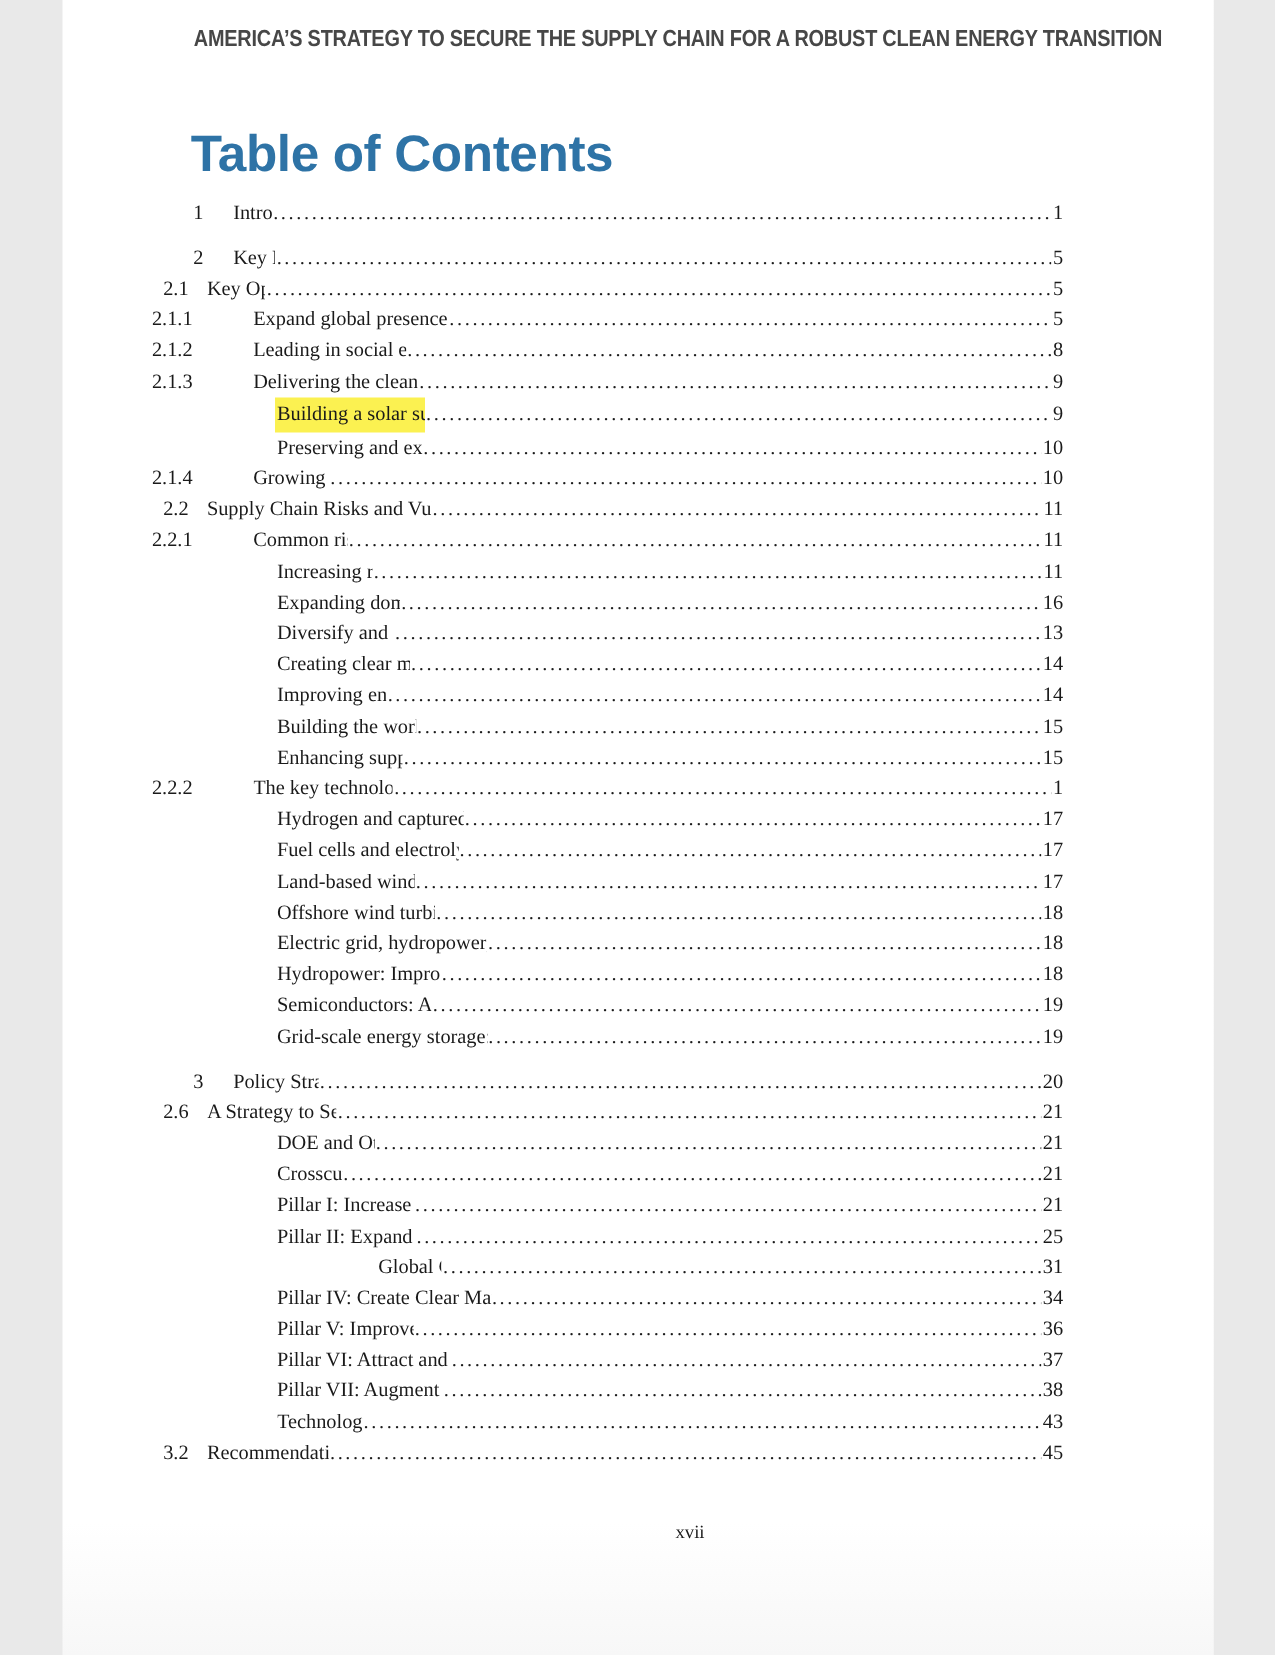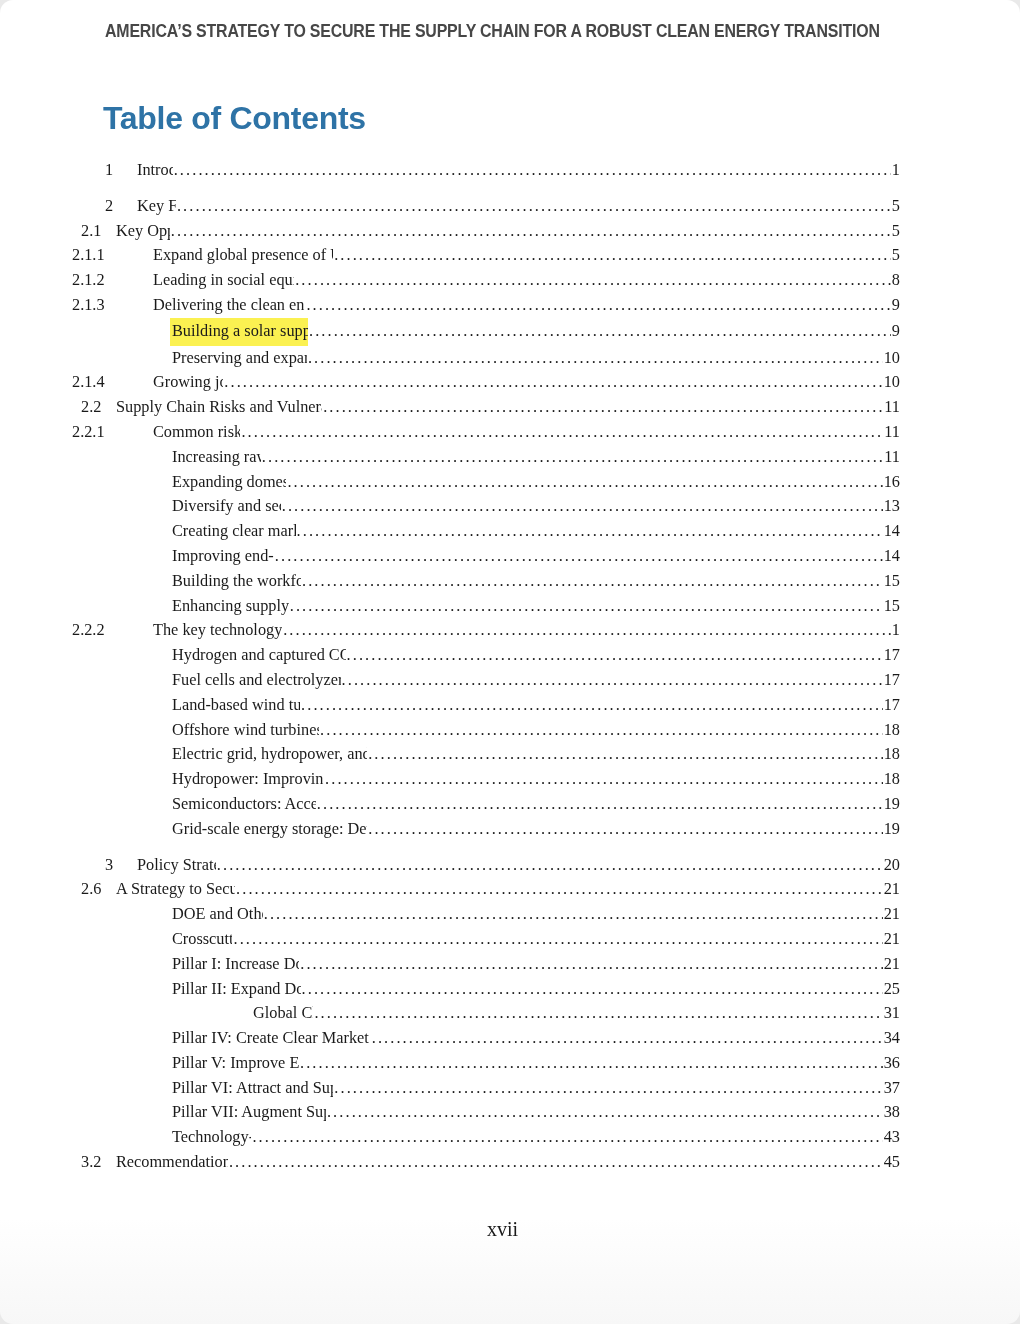--- a/index.html
+++ b/index.html
@@ -1,36 +1,35 @@
 <!DOCTYPE html>
 <html><head>
 <meta charset="utf-8">
 <style>
   html,body{margin:0;padding:0;background:#e9e9e9;}
   .page{
     position:relative;
-    width:1020px;height:1324px;
+    width:921px;height:1324px;
     margin:0 auto;
     background:linear-gradient(180deg,#ffffff 0%,#ffffff 92%,#f7f7f7 100%);
     overflow:hidden;
     font-family:"Liberation Serif","DejaVu Serif",serif;
     color:#1a1a1a;
-    border-radius:13px;
   }
   .running-header{
     position:absolute;top:20px;left:105px;
     font-family:"Liberation Sans","DejaVu Sans",sans-serif;
     font-size:18.5px;font-weight:600;color:#474747;
     letter-spacing:-0.2px;white-space:nowrap;
     transform:scaleX(0.86);transform-origin:left center;
   }
   .doc-title{
     position:absolute;top:100px;left:103px;
     font-family:"Liberation Sans","DejaVu Sans",sans-serif;
-    font-size:32px;font-weight:bold;color:#2E73A6;
+    font-size:41px;font-weight:bold;color:#2E73A6;
     letter-spacing:-0.3px;
   }
   .toc{
     position:absolute;top:158px;left:0;right:0;
   }
   .row{
     display:flex;align-items:baseline;
     line-height:24.8px;font-size:16.3px;
     padding-right:120px;
   }
@@ -49,21 +48,21 @@
     padding:1px 10px 2px 2px;margin-left:-2px;
   }
   .dots{flex:1 1 auto;overflow:hidden;white-space:nowrap;min-width:6px;margin:0 1px;}
   .dots::after{
     letter-spacing:2.1px;
     content:"......................................................................................................................................................................................................................................................................";
   }
   .pagenum{flex:none;}
   .footer{
     position:absolute;top:1218px;left:105px;width:795px;
-    text-align:center;font-size:20px;color:#1a1a1a;
+    text-align:center;font-size:15px;color:#1a1a1a;
   }
 </style>
 </head>
 <body>
 
 <div class="page">
 
   <div class="running-header">AMERICA’S STRATEGY TO SECURE THE SUPPLY CHAIN FOR A ROBUST CLEAN ENERGY TRANSITION</div>
 
   <h1 class="doc-title" style="margin:0;">Table of Contents</h1>

